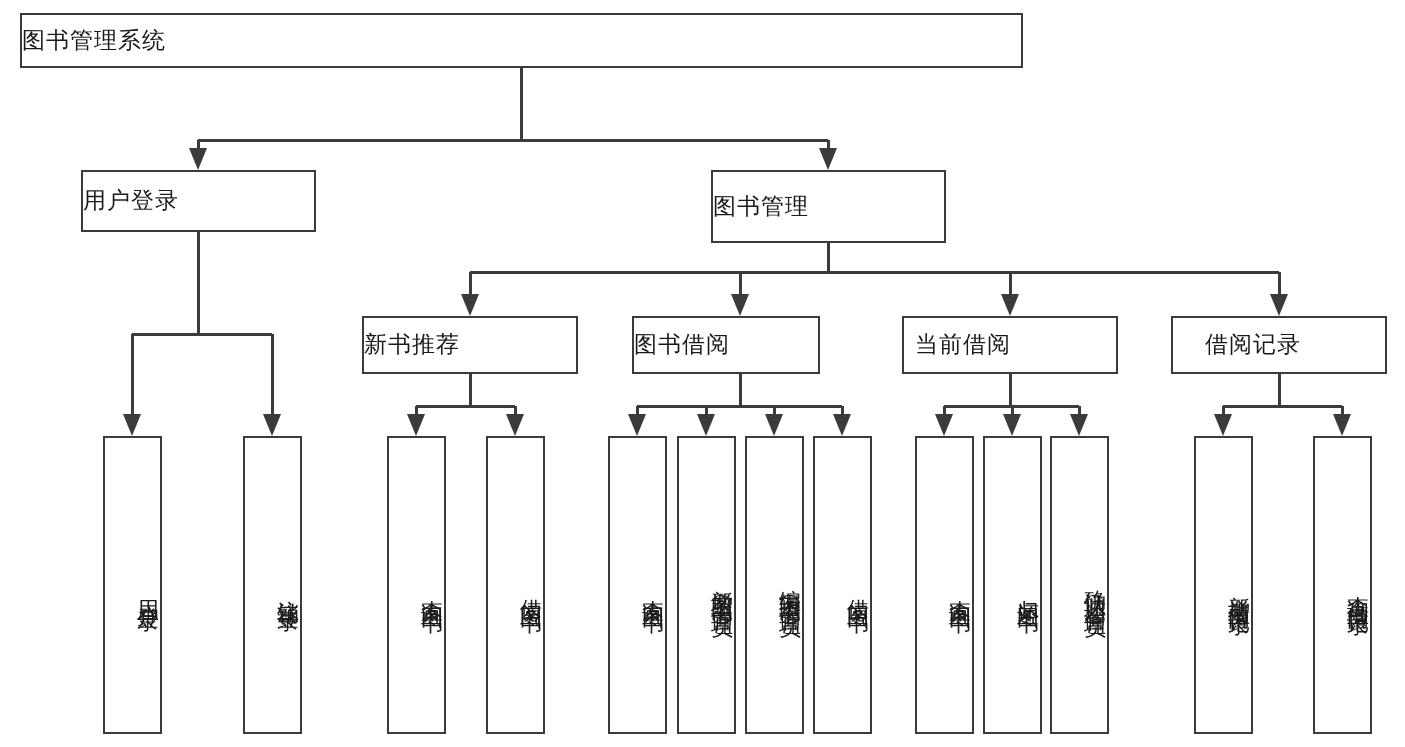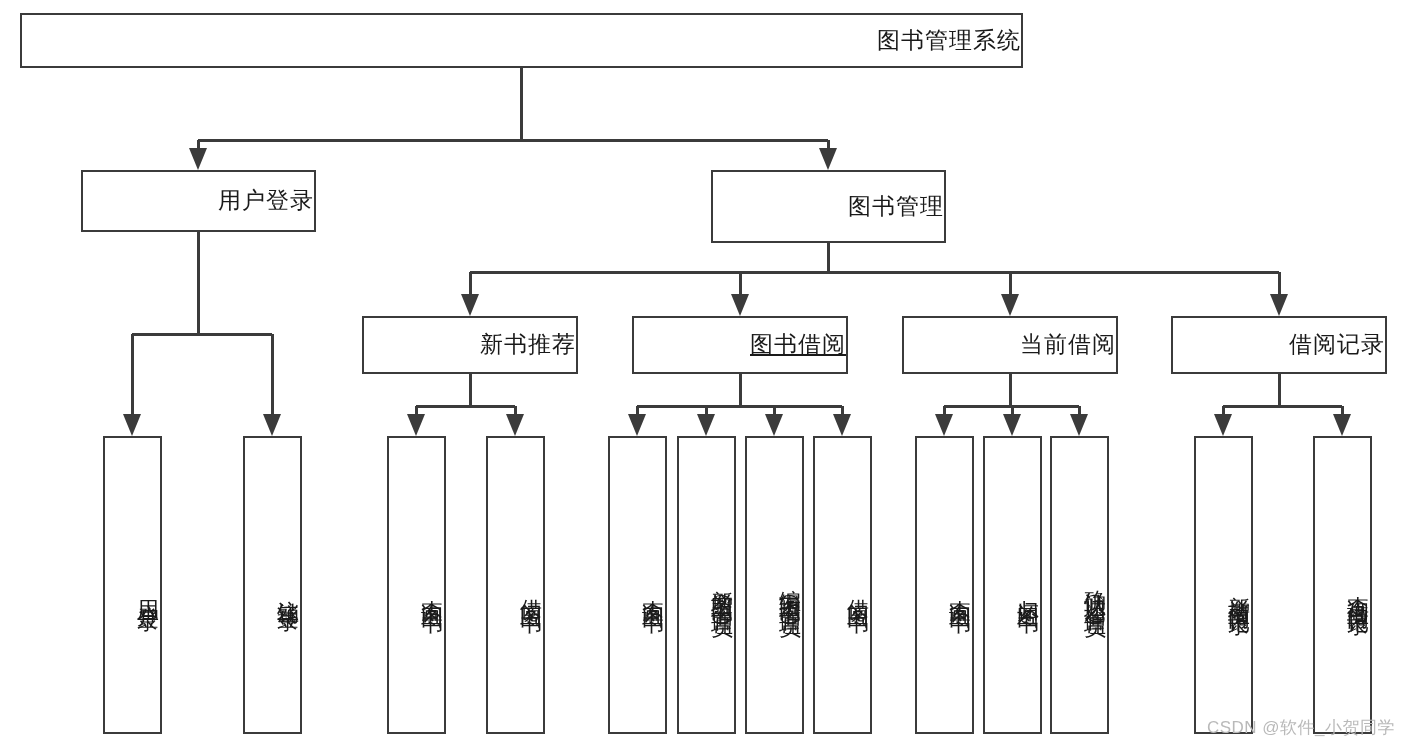--- a/index.html
+++ b/index.html
@@ -17,21 +17,21 @@
     background: #ffffff;
     overflow: hidden;
   }
   .node {
     position: absolute;
     box-sizing: border-box;
     border: 2px solid #3b3b3b;
     background: #ffffff;
     display: flex;
     align-items: center;
-    justify-content: flex-end;
+    justify-content: flex-start;
     color: #1a1a1a;
   }
   .node.horiz {
     font-size: 23px;
     letter-spacing: 1px;
     line-height: 1.2;
   }
   .node.vert {
     writing-mode: vertical-rl;
     text-orientation: upright;
@@ -142,24 +142,24 @@
       </div>
       <div class="node horiz" style="left: 81px; top: 170px; width: 235px; height: 62px;">
         <span class="label">用户登录</span>
       </div>
       <div class="node horiz" style="left: 711px; top: 170px; width: 235px; height: 73px;">
         <span class="label">图书管理</span>
       </div>
       <div class="node horiz" style="left: 362px; top: 316px; width: 216px; height: 58px;">
         <span class="label">新书推荐</span>
       </div>
-      <div class="node horiz" style="left: 632px; top: 316px; width: 216px; height: 58px; text-decoration: underline;">
+      <div class="node horiz" style="left: 632px; top: 316px; width: 188px; height: 58px;">
         <span class="label">图书借阅</span>
       </div>
-      <div class="node horiz" style="left: 902px; top: 316px; width: 216px; height: 58px;">
+      <div class="node horiz" style="left: 902px; top: 316px; width: 216px; height: 58px; padding-left: 11px;">
         <span class="label">当前借阅</span>
       </div>
       <div class="node horiz" style="left: 1171px; top: 316px; width: 216px; height: 58px; padding-left: 32px;">
         <span class="label">借阅记录</span>
       </div>
       <div class="node vert" style="left: 103px; top: 436px; width: 59px; height: 298px;">
         <span class="label">用户登录</span>
       </div>
       <div class="node vert" style="left: 243px; top: 436px; width: 59px; height: 298px;">
         <span class="label">注销登录</span>
@@ -191,14 +191,13 @@
       <div class="node vert" style="left: 1050px; top: 436px; width: 59px; height: 298px;">
         <span class="label">确认归还（管理员）</span>
       </div>
       <div class="node vert" style="left: 1194px; top: 436px; width: 59px; height: 298px;">
         <span class="label">新增借阅记录</span>
       </div>
       <div class="node vert" style="left: 1313px; top: 436px; width: 59px; height: 298px;">
         <span class="label">查询借阅记录</span>
       </div>
     </div>
-  <div id="watermark">CSDN @软件_小贺同学</div>
 </div>
 
 </body></html>

